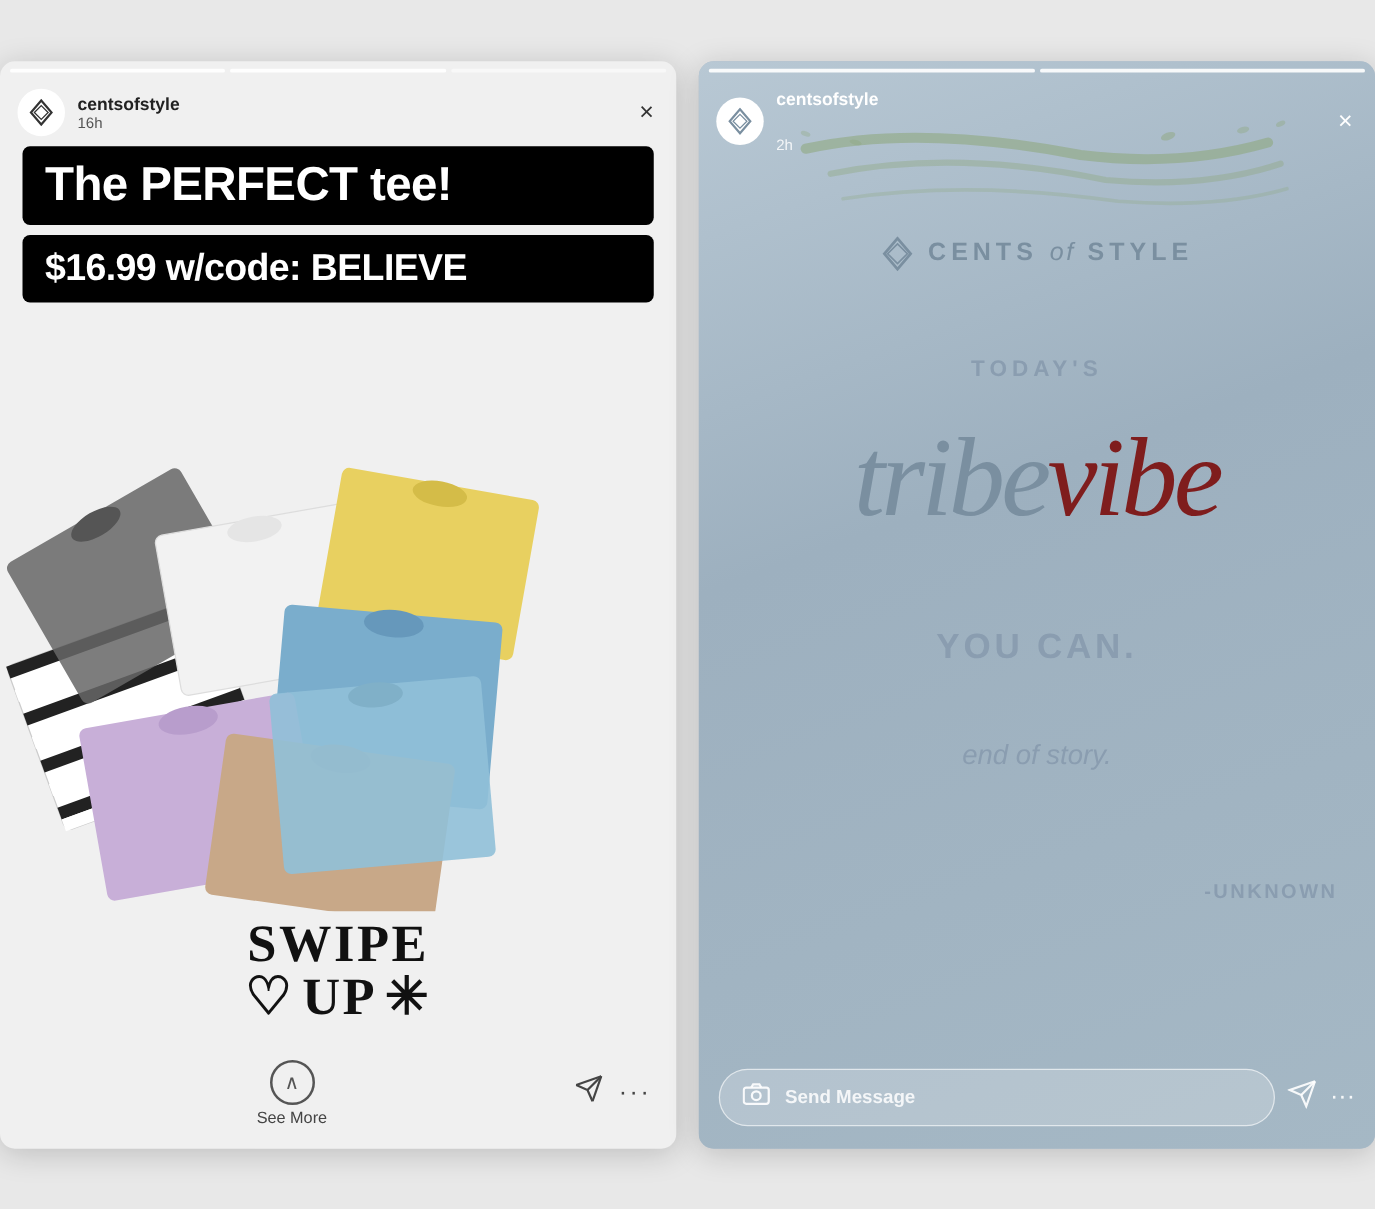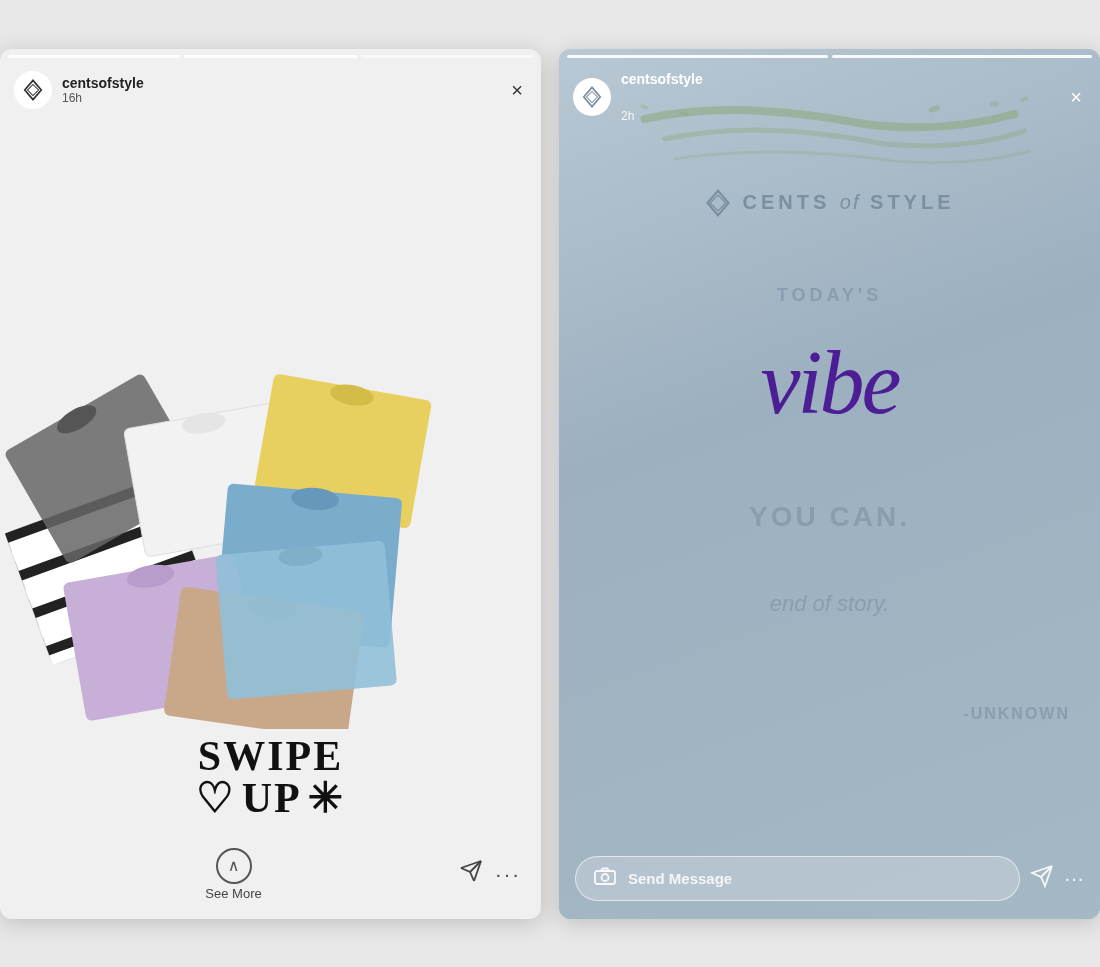--- a/index.html
+++ b/index.html
@@ -306,21 +306,21 @@
       font-weight: 400;
       color: #7a8fa0;
       line-height: 0.9;
       letter-spacing: -3px;
     }
     .vibe-text {
       font-size: 90px;
       font-family: 'Georgia', 'Palatino', serif;
       font-style: italic;
       font-weight: 400;
-      color: #4c1d95;
+      color: #7f1d1d;
       line-height: 0.9;
       letter-spacing: -3px;
     }
 
     .you-can {
       font-size: 28px;
       font-weight: 700;
       letter-spacing: 3px;
       color: #8a9db0;
       margin-bottom: 30px;
@@ -413,20 +413,30 @@
         <polygon points="16,8 24,16 16,24 8,16" fill="none" stroke="#333" stroke-width="1.5"></polygon>
       </svg>
     </div>
     <div class="header-info">
       <span class="header-username">centsofstyle</span>
       <span class="header-time">16h</span>
     </div>
     <span class="header-close">×</span>
   </div>
 
+  <div class="story1-text-overlay">
+    <div class="perfect-tee-box">
+      <div class="perfect-tee-text">
+        The <span class="bold">PERFECT tee!</span>
+      </div>
+    </div>
+    <div class="price-box">
+      <div class="price-text">$16.99 w/code: BELIEVE</div>
+    </div>
+  </div>
 
   <div class="shirts-container">
     <svg width="510" height="490" viewBox="0 0 510 490" xmlns="http://www.w3.org/2000/svg">
 
       <g transform="rotate(-20, 120, 320)">
         <rect x="30" y="260" width="170" height="140" rx="6" fill="#fff" stroke="#ccc" stroke-width="1"></rect>
         <rect x="30" y="260" width="170" height="10" fill="#222"></rect>
         <rect x="30" y="280" width="170" height="10" fill="#fff"></rect>
         <rect x="30" y="300" width="170" height="10" fill="#222"></rect>
         <rect x="30" y="320" width="170" height="10" fill="#fff"></rect>
@@ -543,20 +553,21 @@
         <polygon points="16,7 25,16 16,25 7,16" fill="none" stroke="#7a8fa0" stroke-width="1.5"></polygon>
       </svg>
       <span class="brand-name">
         CENTS <em>of</em> STYLE
       </span>
     </div>
 
     <div class="todays-label">TODAY'S</div>
 
     <div class="tribe-vibe">
+      <span class="tribe-text">tribe</span>
       <span class="vibe-text">vibe</span>
     </div>
 
     <div class="you-can">YOU CAN.</div>
 
     <div class="end-of-story">end of story.</div>
 
     <div class="unknown-credit">-UNKNOWN</div>
   </div>
 

